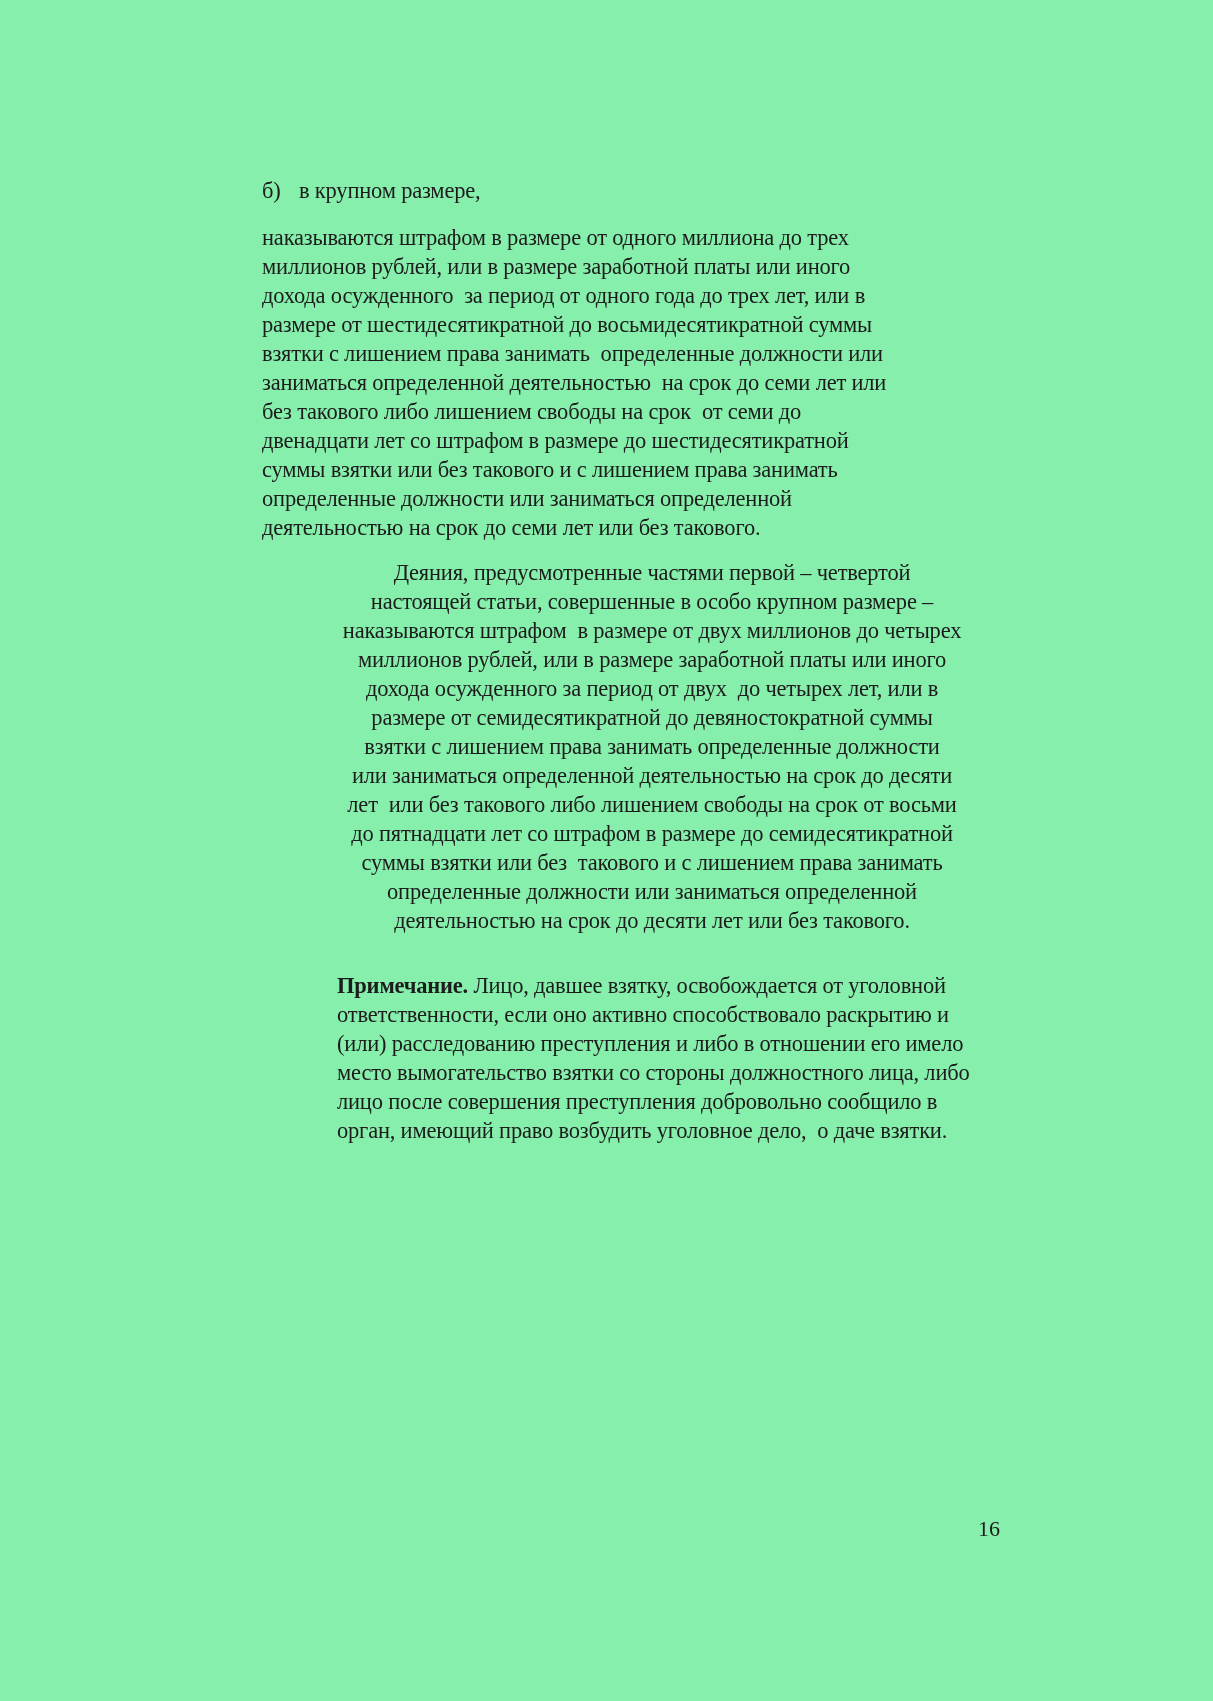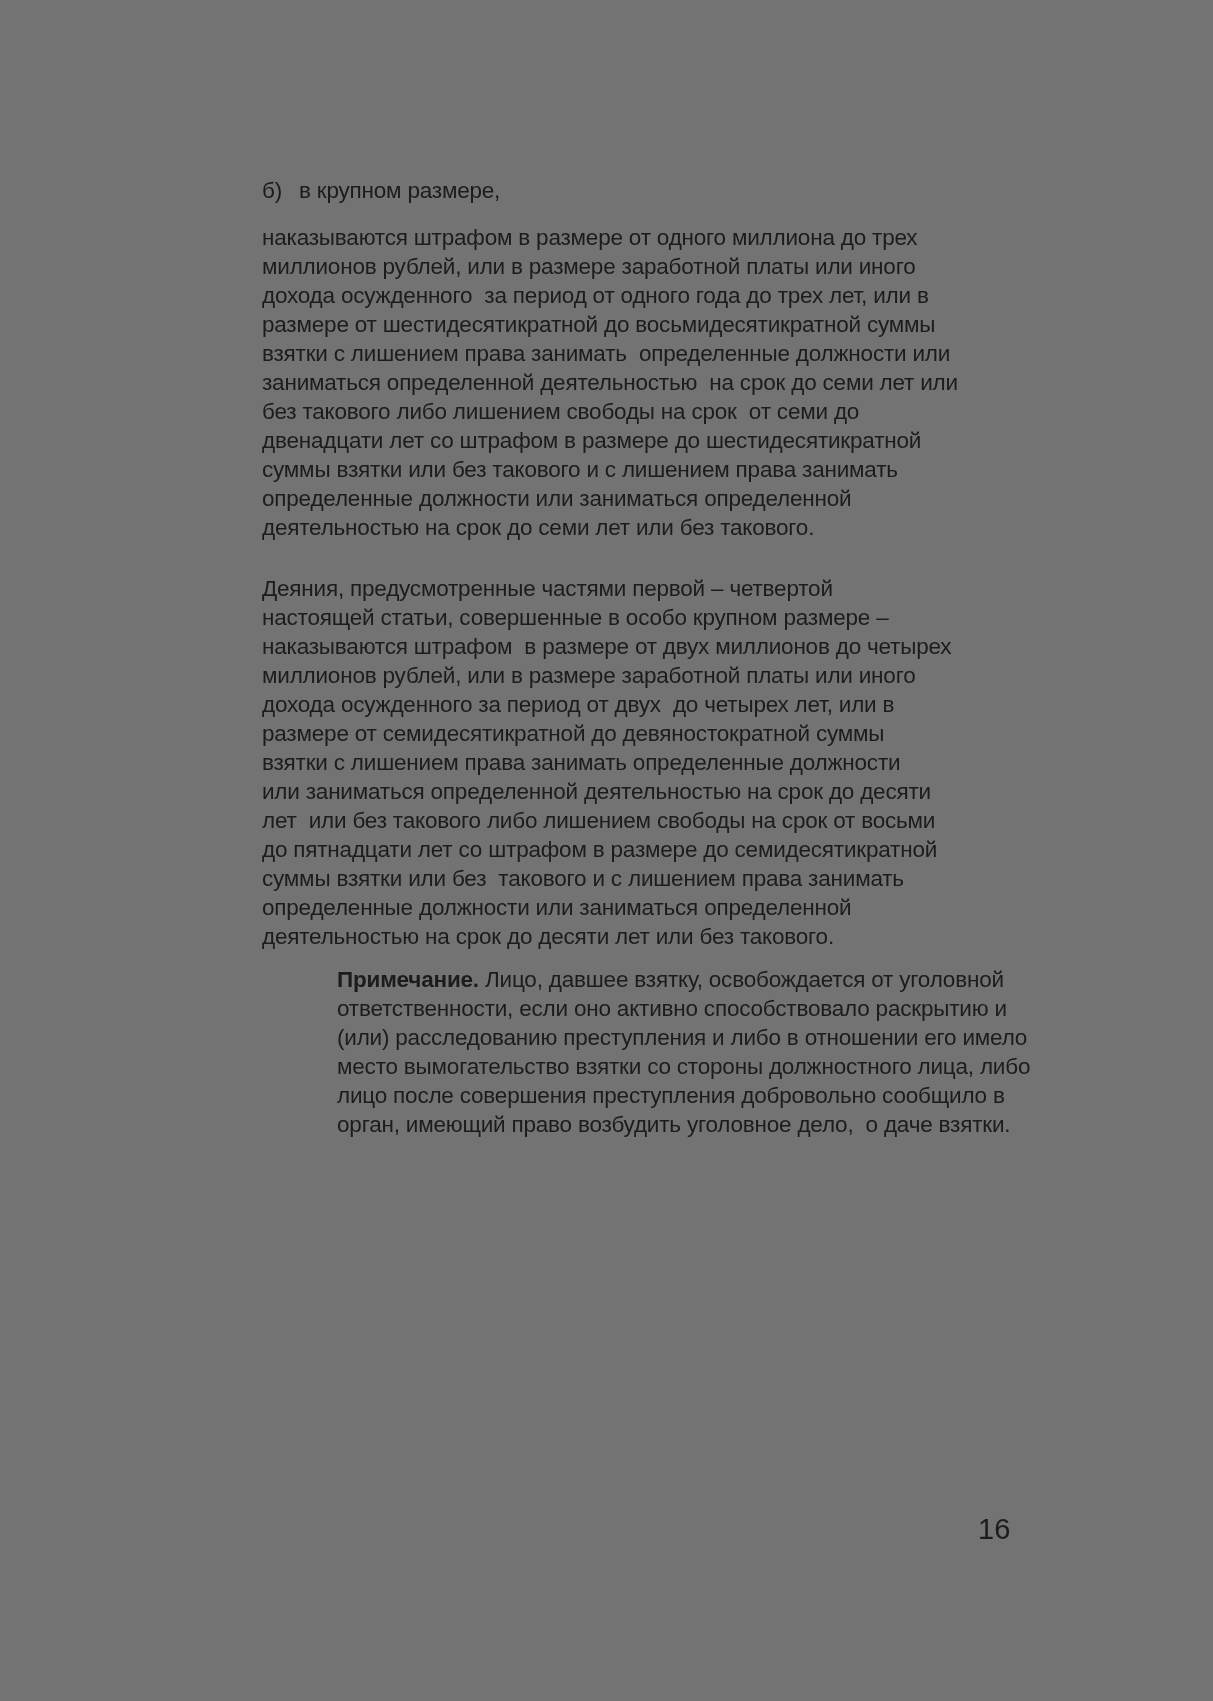--- a/index.html
+++ b/index.html
@@ -4,22 +4,22 @@
 <style>
   html, body {
     margin: 0;
     padding: 0;
     background: #ffffff;
   }
   .page {
     position: relative;
     width: 1213px;
     height: 1701px;
-    background: #737373;
-    font-family: Liberation Sans, sans-serif;
+    background: #86efac;
+    font-family: Liberation Serif, serif;
     color: #1c1c1c;
     overflow: hidden;
   }
   .content {
     position: absolute;
     left: 262px;
     top: 176px;
     width: 780px;
   }
   .clause-line,
@@ -35,34 +35,35 @@
     margin-bottom: 18px;
   }
   .clause-marker {
     display: inline-block;
     width: 37px;
   }
   .para-sanction-large {
     margin-top: 6px;
   }
   .para-sanction-especially-large {
-    margin-top: 32px;
+    margin-top: 16px;
+    text-align: center;
   }
   .para-note {
-    margin-top: 14px;
+    margin-top: 36px;
     margin-left: 75px;
   }
   .note-label {
     font-weight: bold;
   }
   .page-number {
     position: absolute;
     left: 978px;
     top: 1512px;
-    font-size: 29px;
+    font-size: 22px;
     line-height: 34px;
     color: #1c1c1c;
   }
 </style>
 </head>
 <body>
 
 <div class="page">
   <div class="content">
 

